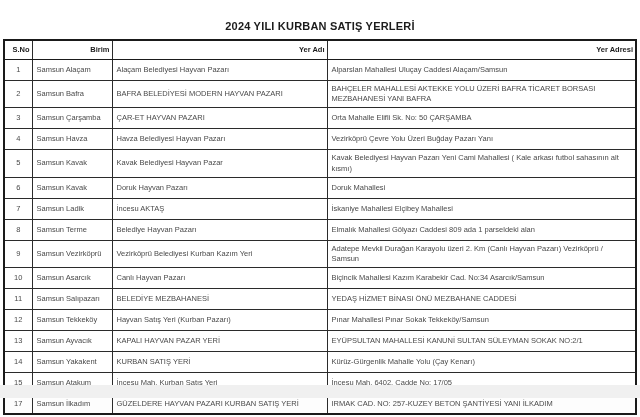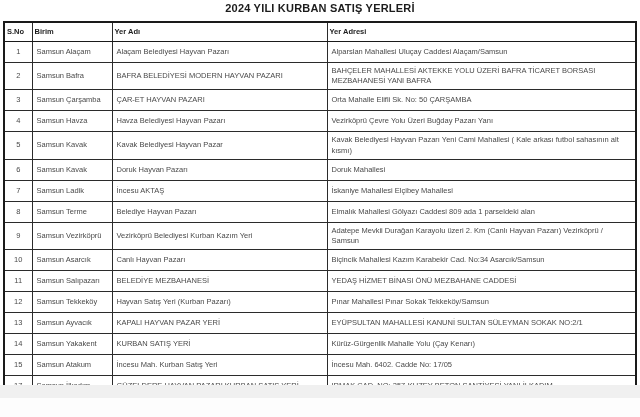--- a/index.html
+++ b/index.html
@@ -8,21 +8,21 @@
     height: 417px;
     background: #fdfdfd;
     font-family: "Liberation Sans", "DejaVu Sans", sans-serif;
     overflow: hidden;
   }
   .page {
     width: 640px;
     height: 398px;
     background: #ffffff;
     position: relative;
-    padding-top: 2px;
+    padding-top: 20px;
   }
   .page-bottom-edge {
     position: absolute;
     left: 0; right: 0; bottom: 0;
     height: 13px;
     background: #f0f0f0;
   }
   .doc-title {
     text-align: center;
     font-size: 11px;
@@ -45,21 +45,21 @@
     color: #4a4a4a;
     vertical-align: middle;
     padding: 3px 4px;
     line-height: 1.35;
     overflow: hidden;
     word-wrap: break-word;
   }
   table.sales-table th {
     color: #1c1c1c;
     font-weight: bold;
-    text-align: left;
+    text-align: right;
     padding: 4px 2px;
     border-bottom: 1.5px solid #1a1a1a;
   }
   table.sales-table td { height: 21px; }
   td.col-sno { text-align: center; }
   col.c-sno      { width: 28px; }
   col.c-birim    { width: 80px; }
   col.c-yeradi   { width: 215px; }
   col.c-yeradresi{ width: 309px; }
 </style>

